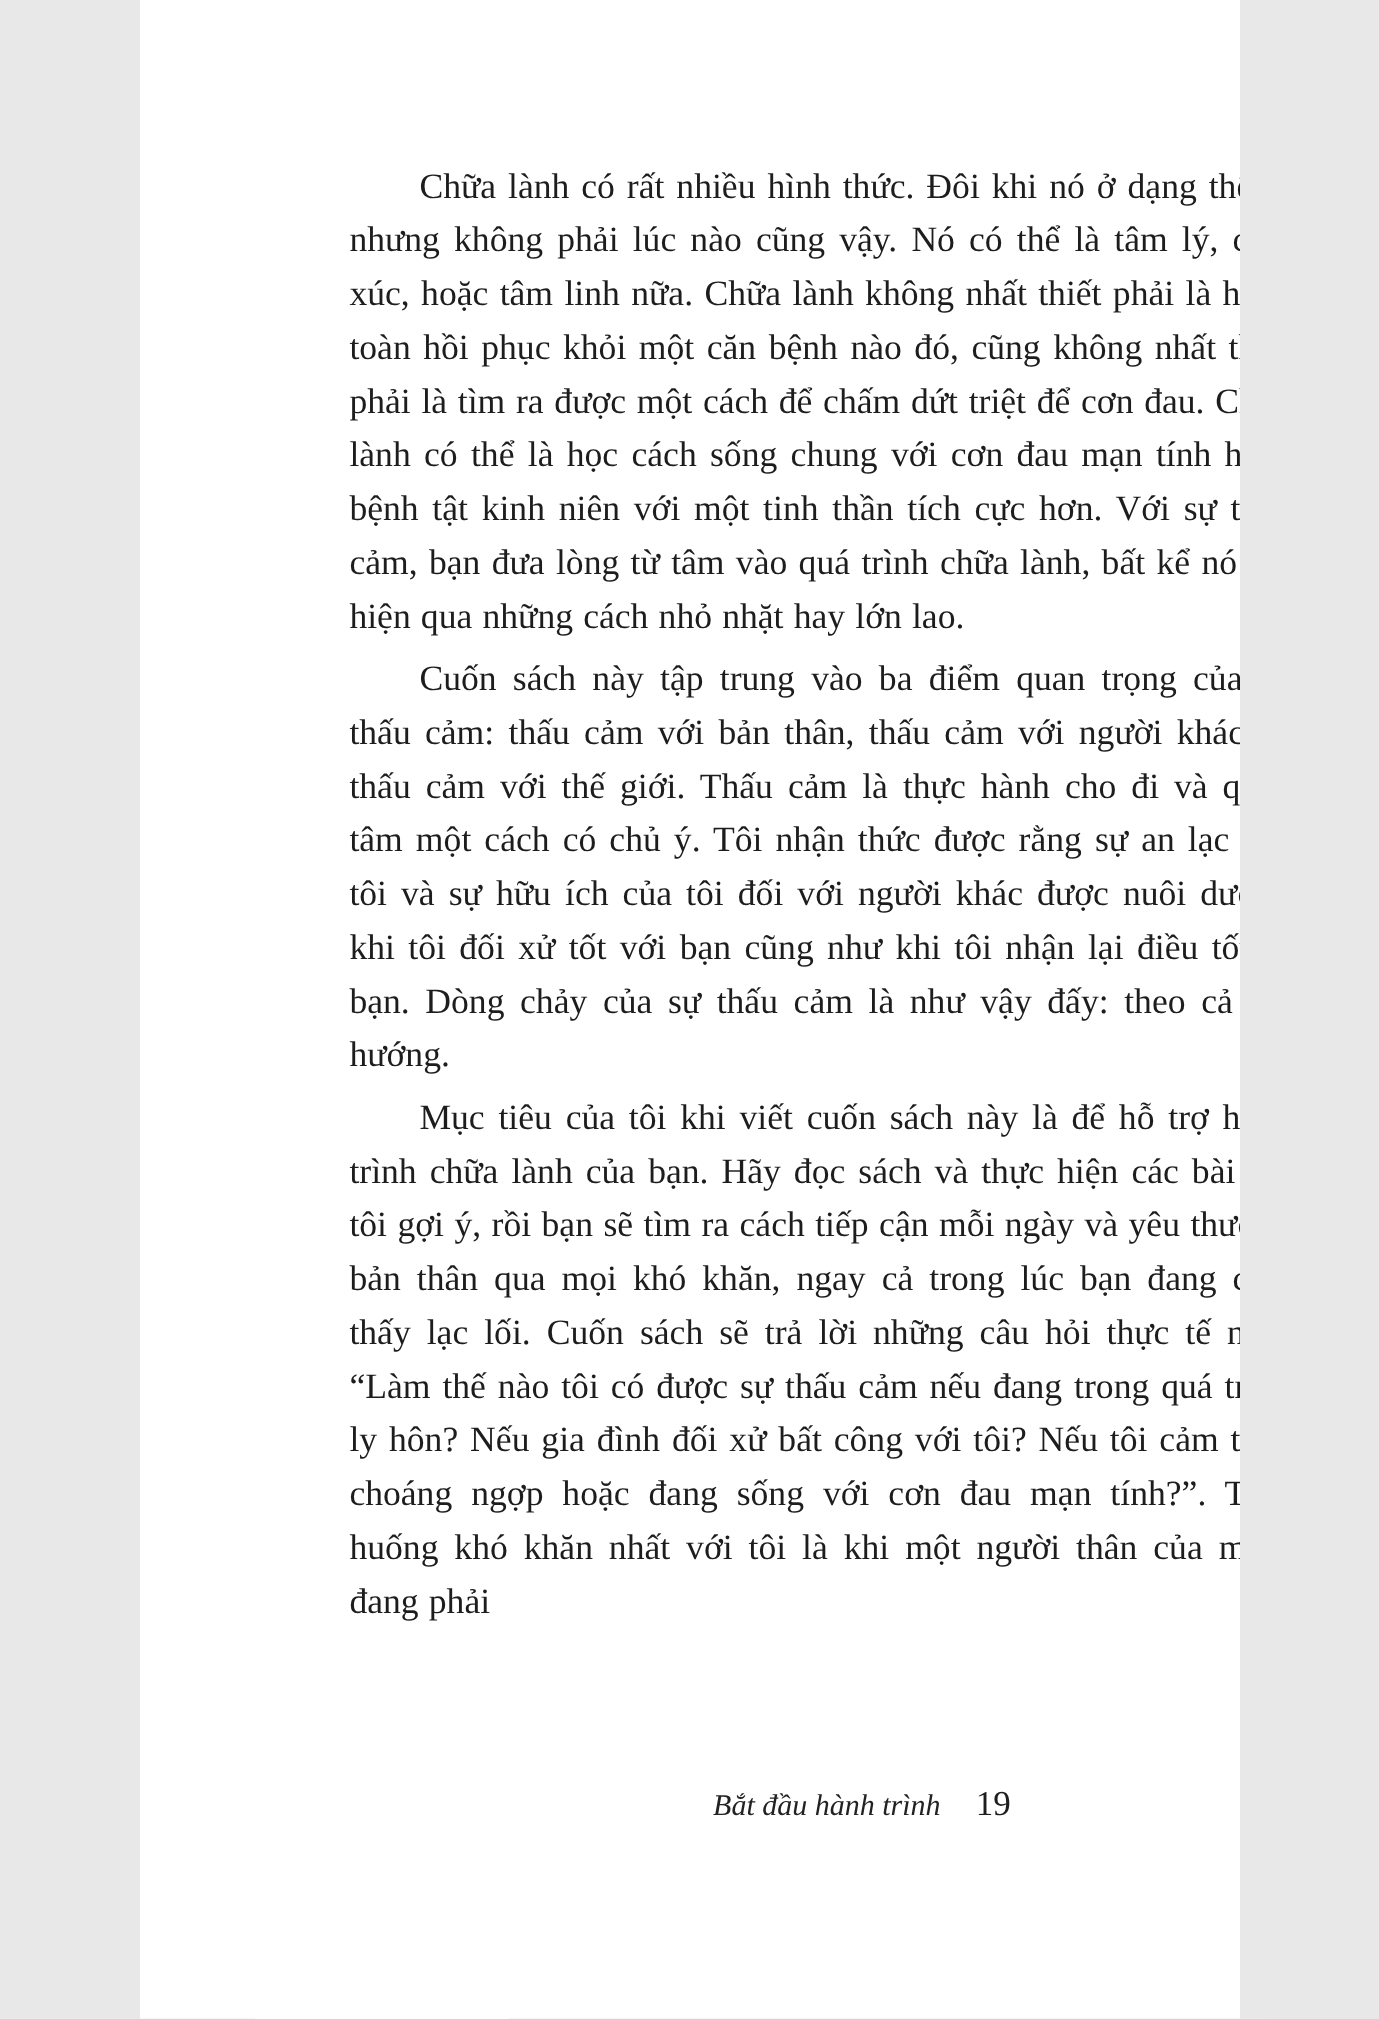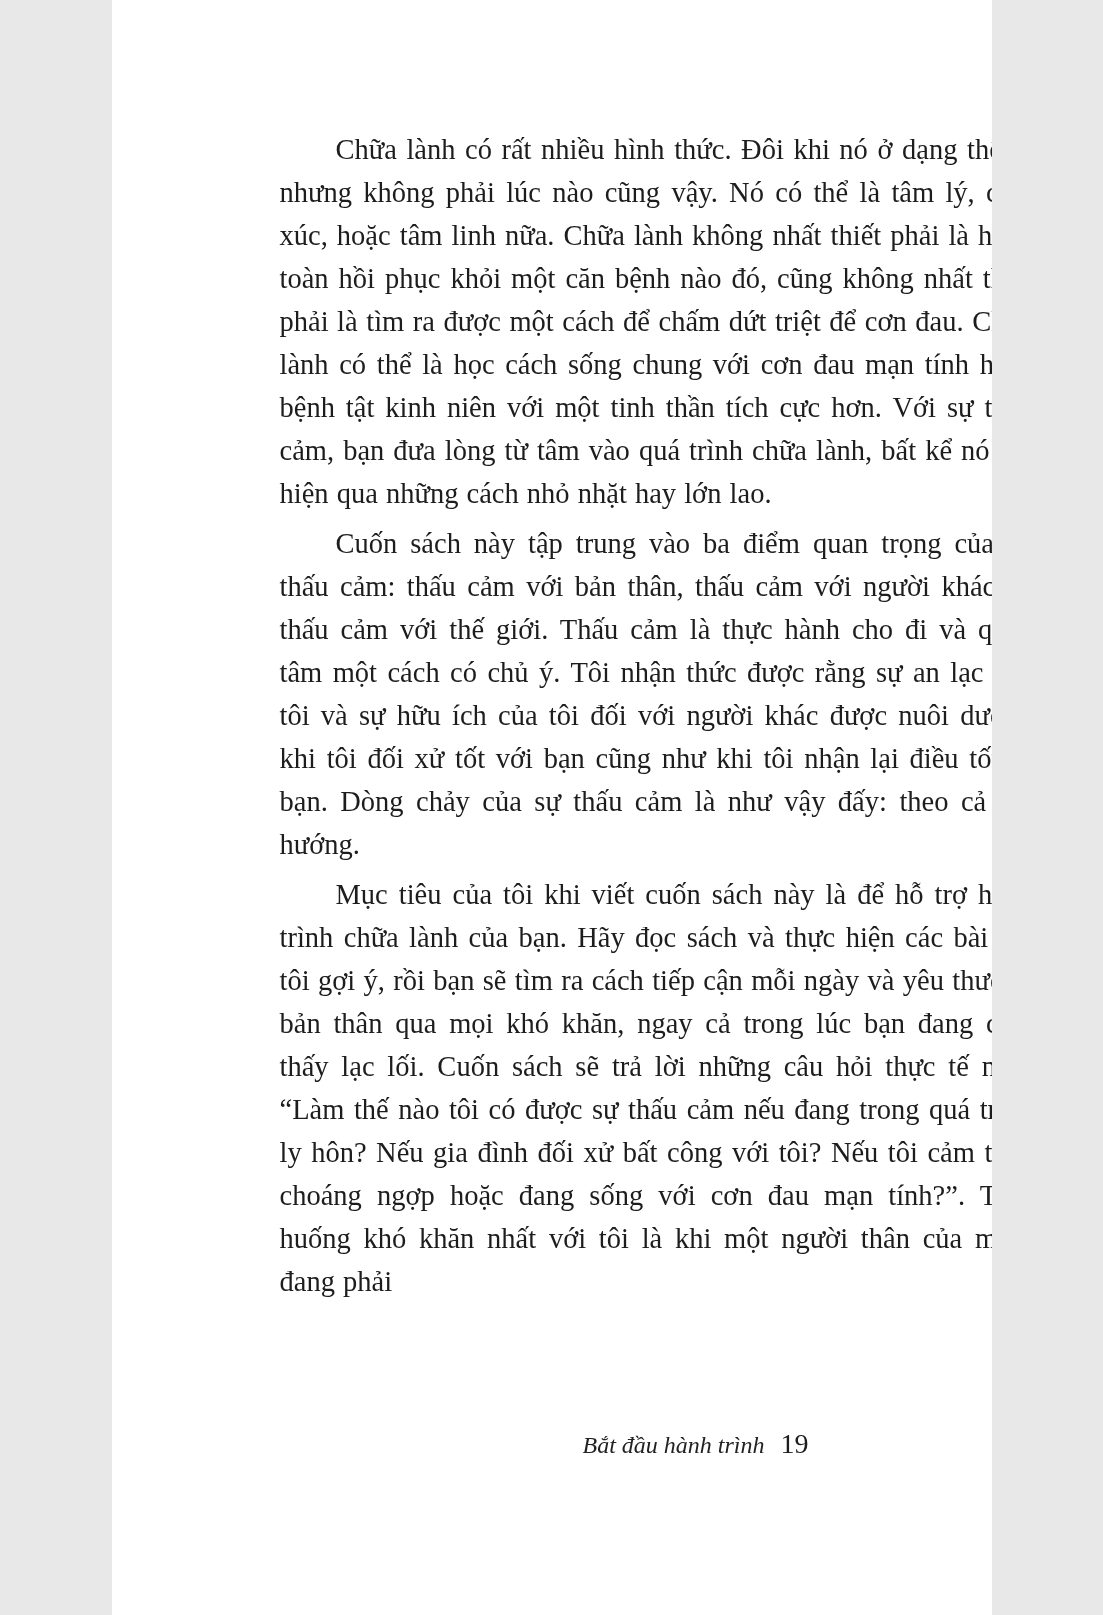--- a/index.html
+++ b/index.html
@@ -33,21 +33,21 @@
   }
   .para + .para {
     margin-top: 7px;
   }
   .footer {
     position: absolute;
     right: 183px;
     top: 1428px;
     display: flex;
     align-items: baseline;
-    gap: 16px;
+    gap: 28px;
     margin-left: 20px;
   }
   .running-title {
     font-style: italic;
     font-size: 24px;
     color: #222222;
   }
   .page-number {
     font-size: 28px;
     font-style: normal;

